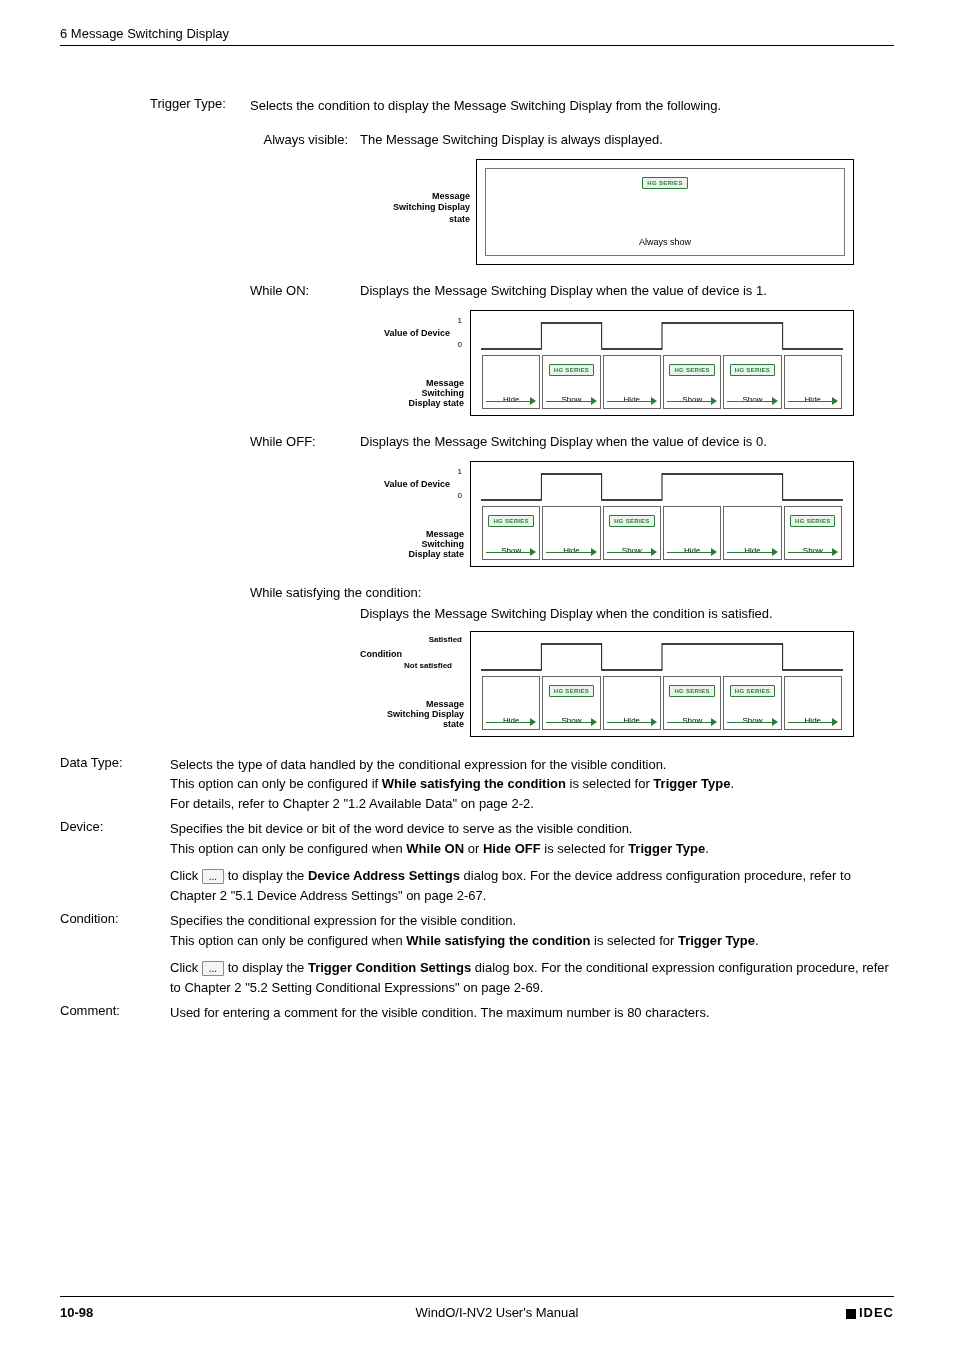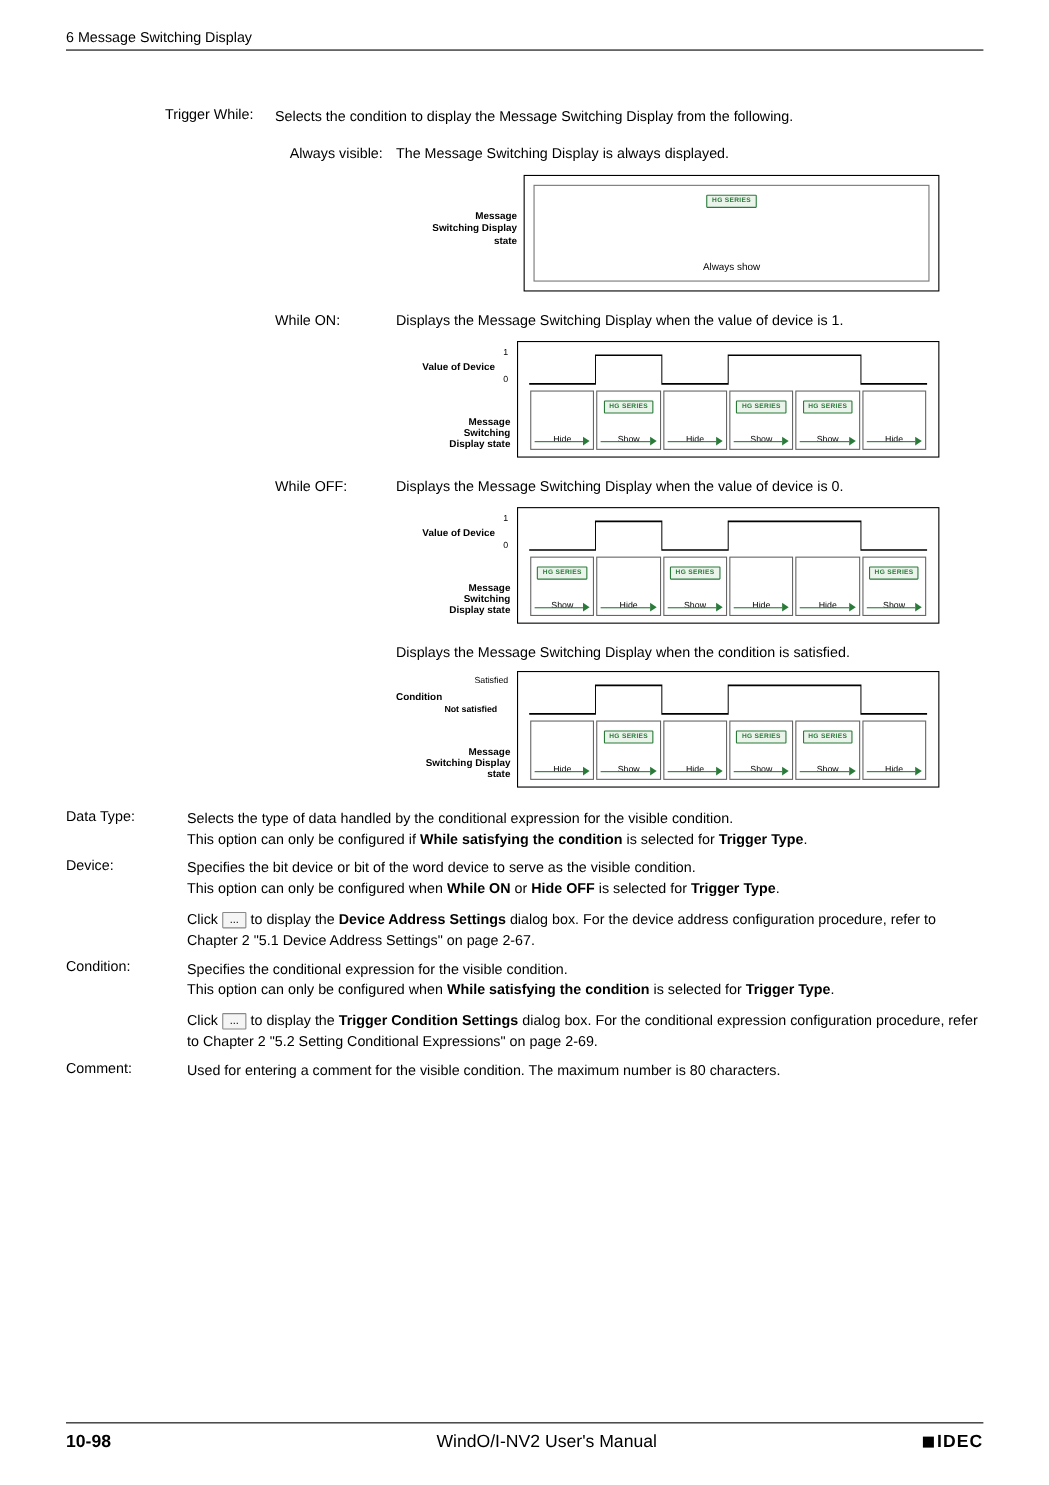--- a/index.html
+++ b/index.html
@@ -27,36 +27,36 @@
 .state-cell.shown .hg-box{margin-bottom:auto;margin-top:4px}
 .state-lbl{font-size:8px;margin-top:2px}
 .arrow-r{position:absolute;bottom:3px;right:3px;width:0;height:0;border-left:6px solid #2a7a3a;border-top:4px solid transparent;border-bottom:4px solid transparent}
 .arrow-line{position:absolute;bottom:6px;left:3px;right:9px;height:1px;background:#2a7a3a}
 .wave svg{width:100%;height:36px;display:block}
 .tick{font-size:8px}
 .brow{display:flex;margin-bottom:4px}
 .blbl{width:110px;flex-shrink:0}
 .body-block{margin-top:6px}
 .ellipsis-btn{display:inline-block;border:1px solid #888;background:#f5f5f5;font-size:10px;padding:0 6px;line-height:13px;vertical-align:middle;border-radius:1px}
-.footer{position:absolute;bottom:30px;left:60px;right:60px;border-top:1px solid #000;padding-top:8px;display:flex;align-items:center;font-size:16px}
+.footer{position:absolute;bottom:30px;left:60px;right:60px;border-top:1px solid #000;padding-top:8px;display:flex;align-items:center;font-size:13px}
 .footer .pn{font-weight:bold;width:120px}
 .footer .ttl{flex:1;text-align:center}
 .footer .logo{width:80px;text-align:right;font-weight:bold;letter-spacing:1px}
 .footer .logo .sq{display:inline-block;width:10px;height:10px;background:#000;margin-right:3px;vertical-align:middle}
 b{font-weight:bold}
 </style>
 </head>
 <body>
 <div class="page">
 
 <div class="hdr">6 Message Switching Display</div>
 <div class="hr"></div>
 
 <div class="row">
-  <div class="lbl-w">Trigger While:</div>
+  <div class="lbl-w">Trigger Type:</div>
   <div class="txt">Selects the condition to display the Message Switching Display from the following.</div>
 </div>
 
 <div class="sub-row">
   <div class="sub-lbl">Always visible:</div>
   <div class="sub-txt">The Message Switching Display is always displayed.</div>
 </div>
 <div class="diagram" style="margin-left:300px;margin-right:40px">
   <div class="always-box">
     <div class="ax-col" style="white-space:pre-line">Message
@@ -182,26 +182,27 @@
       <div class="state-cell shown">
             <span class="hg-box">HG SERIES</span>
             <div class="arrow-line"></div>
             <div class="arrow-r"></div>
             <span class="state-lbl">Show</span>
           </div>
     </div>
   </div>
 </div>
 
+<div style="padding-left:190px;margin-bottom:6px">While satisfying the condition:</div>
 <div style="padding-left:300px;margin-bottom:10px">Displays the Message Switching Display when the condition is satisfied.</div>
 <div class="diagram timing" style="margin-left:300px;margin-right:40px">
   <div class="axcol">
     <div style="height:48px;position:relative">
       <div class="fig-ax" style="position:absolute;right:62px;top:18px">Condition</div>
-      <div class="tick" style="position:absolute;right:2px;top:4px;font-weight:normal">Satisfied</div>
+      <div class="tick" style="position:absolute;right:2px;top:4px;font-weight:bold">Satisfied</div>
       <div class="tick" style="position:absolute;right:12px;top:30px;font-weight:bold">Not satisfied</div>
     </div>
     <div class="fig-ax" style="white-space:pre-line;margin-top:20px">Message
 Switching Display
 state</div>
   </div>
   <div class="graphcol">
     <div class="wave">
       <svg viewBox="0 0 600 36" preserveAspectRatio="none">
         <polyline points="0,30 100,30 100,4 200,4 200,30 300,30 300,4 500,4 500,30 600,30" fill="none" stroke="#000" stroke-width="1.5"></polyline>
@@ -243,20 +244,21 @@
           </div>
     </div>
   </div>
 </div>
 
 <div class="brow body-block">
   <div class="blbl">Data Type:</div>
   <div class="txt">
     <span>Selects the type of data handled by the conditional expression for the visible condition.</span><br>
     <span>This option can only be configured if </span><b>While satisfying the condition</b><span> is selected for </span><b>Trigger Type</b><span>.</span><br>
+    <span>For details, refer to Chapter 2 "1.2 Available Data" on page 2-2.</span>
   </div>
 </div>
 
 <div class="brow body-block">
   <div class="blbl">Device:</div>
   <div class="txt">
     <span>Specifies the bit device or bit of the word device to serve as the visible condition.</span><br>
     <span>This option can only be configured when </span><b>While ON</b><span> or </span><b>Hide OFF</b><span> is selected for </span><b>Trigger Type</b><span>.</span>
     <div style="height:8px"></div>
     <span>Click </span><span class="ellipsis-btn">...</span><span> to display the </span><b>Device Address Settings</b><span> dialog box. For the device address configuration procedure, refer to Chapter 2 "5.1 Device Address Settings" on page 2-67.</span>

